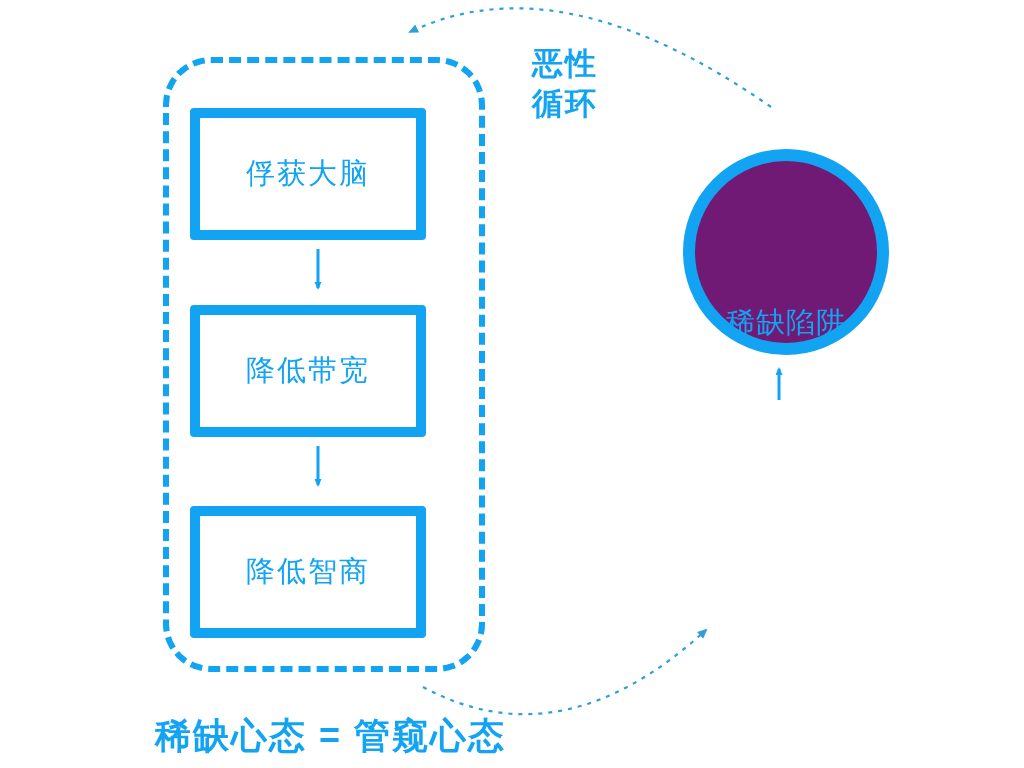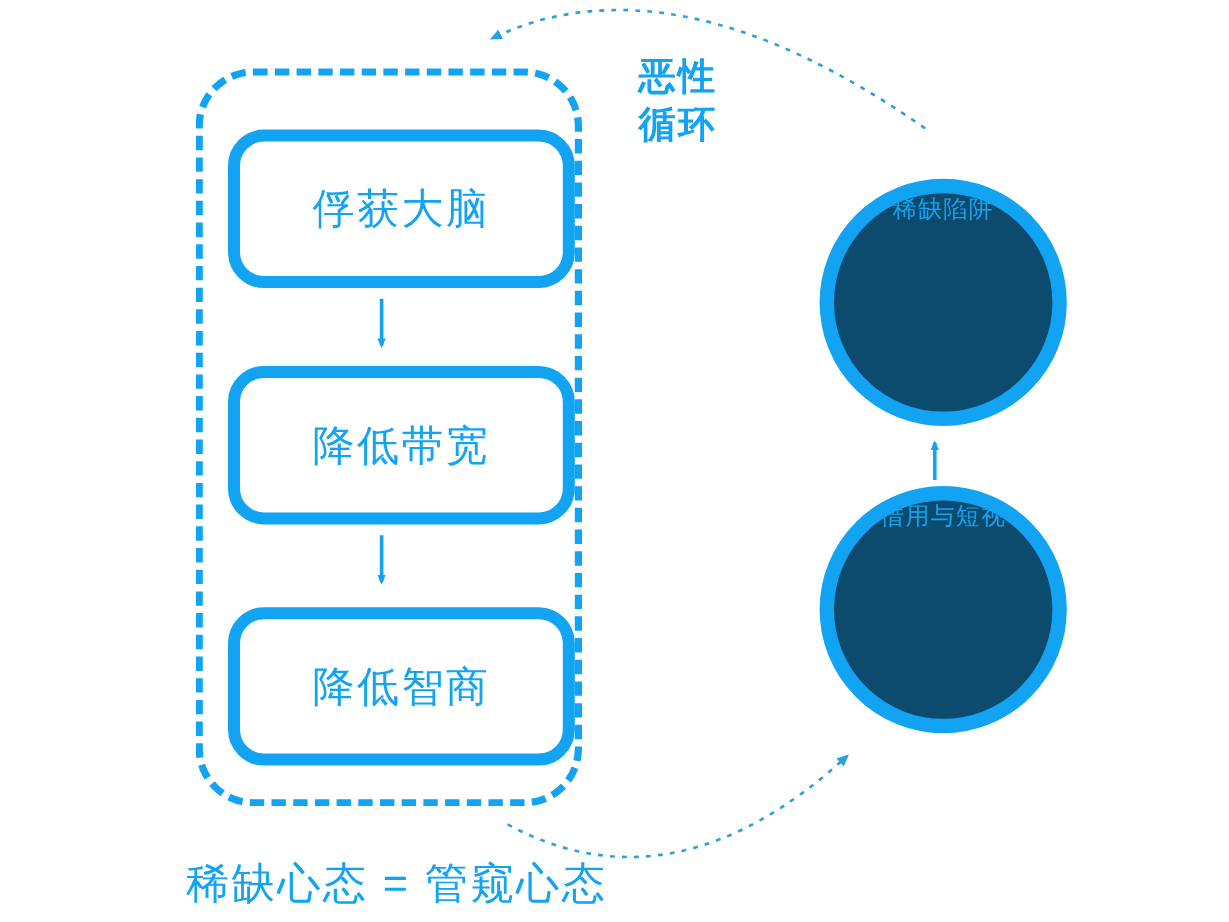--- a/index.html
+++ b/index.html
@@ -28,57 +28,57 @@
     left: 163px; top: 57px;
     width: 322px; height: 615px;
     border: 6px dashed var(--primary);
     border-radius: 48px;
     background: transparent;
   }
 
   .flow-box {
     position: absolute;
     left: 190px;
-    width: 289px; height: 132px;
+    width: 236px; height: 132px;
     border: 10px solid var(--primary);
-    border-radius: 30px;
+    border-radius: 4px;
     background: #ffffff;
     display: flex; align-items: center; justify-content: center;
-    font-size: 35px; font-weight: 500; letter-spacing: 2px;
+    font-size: 29px; font-weight: 500; letter-spacing: 2px;
   }
   .flow-box.b1 { top: 108px; }
   .flow-box.b2 { top: 305px; }
   .flow-box.b3 { top: 506px; text-align: center; }
 
   .node-circle {
     position: absolute;
     left: 683px;
     width: 206px; height: 206px;
     border: 12px solid var(--primary);
     border-radius: 50%;
-    background: #0c4a6e;
-    display: flex; align-items: flex-start; justify-content: center;
-    font-size: 20px; font-weight: 500; letter-spacing: 1px;
+    background: #701a75;
+    display: flex; align-items: flex-end; justify-content: center;
+    font-size: 29px; font-weight: 500; letter-spacing: 1px;
   }
   .node-circle.c1 { top: 149px; }
   .node-circle.c2 { top: 405px; }
 
   .cycle-label {
     position: absolute;
     left: 532px; top: 44px;
     font-size: 31px; font-weight: 600;
     line-height: 40px;
     letter-spacing: 2px;
     text-align: right;
   }
 
   .caption {
     position: absolute;
     left: 155px; top: 712px;
-    font-size: 36px; font-weight: 400;
+    font-size: 36px; font-weight: 700;
     letter-spacing: 2px;
   }
 </style>
 </head>
 <body>
 
 <div class="canvas">
 
   <svg class="wires" width="1024" height="768" viewBox="0 0 1024 768">
     <defs>
@@ -109,23 +109,20 @@
   <div class="flow-box b2">
     <span>降低带宽</span>
   </div>
   <div class="flow-box b3">
     <span>降低智商</span>
   </div>
 
   <div class="node-circle c1">
     <span>稀缺陷阱</span>
   </div>
-  <div class="node-circle c2">
-    <span>借用与短视</span>
-  </div>
 
   <div class="cycle-label">
     <div>恶性</div>
     <div>循环</div>
   </div>
 
   <div class="caption">稀缺心态 = 管窥心态</div>
 
 </div>
 

